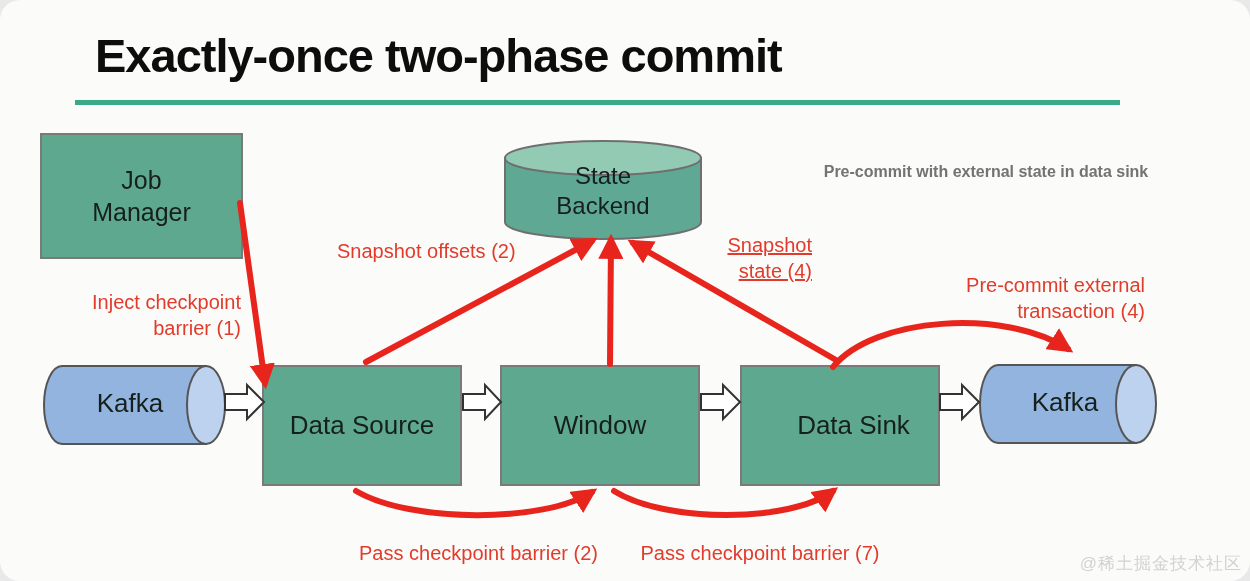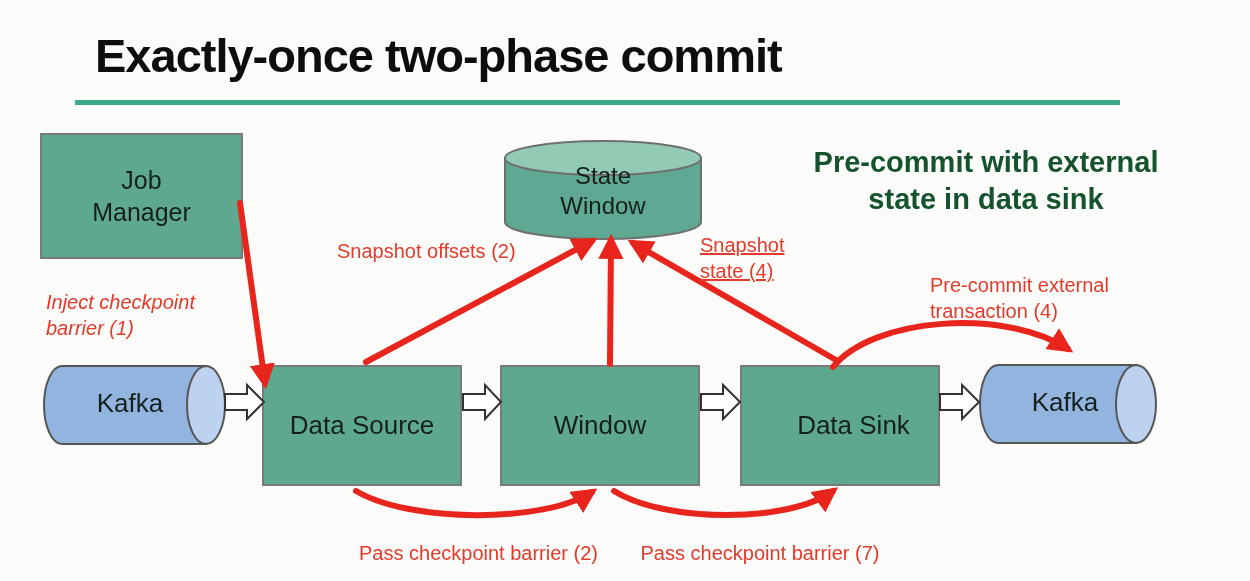--- a/index.html
+++ b/index.html
@@ -1,17 +1,17 @@
 <!DOCTYPE html>
 <html><head>
 <meta charset="utf-8">
 <style>
   html,body{margin:0;padding:0;}
   body{font-family:"Liberation Sans","DejaVu Sans",sans-serif;background:#e9e9e9;}
-  .stage{position:relative;width:1250px;height:581px;background:#fbfbf9;overflow:hidden;margin:0 auto;}
+  .stage{position:relative;width:1250px;height:581px;background:#fbfbf9;overflow:hidden;margin:0 auto;border-radius:20px;}
 
   .title{position:absolute;left:95px;top:28px;font-size:47px;font-weight:bold;
          letter-spacing:-1px;color:#0d0d0d;white-space:nowrap;}
   .rule{position:absolute;left:75px;top:100px;width:1045px;height:5px;background:#3aa98a;}
 
   .node{position:absolute;background:#5fa890;border:2px solid #7a7a7a;
         display:flex;align-items:center;justify-content:center;text-align:center;
         color:#15201d;box-sizing:border-box;z-index:1;}
   .node .inner{line-height:1.3;}
   #job-manager{left:40px;top:133px;width:203px;height:126px;font-size:25px;}
@@ -21,30 +21,30 @@
   #data-sink  {left:740px;top:365px;width:200px;height:121px;font-size:26px;padding-left:27px;}
 
   svg.overlay{position:absolute;left:0;top:0;z-index:2;pointer-events:none;}
 
   .cyl-label{position:absolute;z-index:3;color:#15201d;text-align:center;
              display:flex;align-items:center;justify-content:center;}
   #state-backend-label{left:533px;top:160px;width:140px;height:62px;font-size:24px;line-height:1.25;}
   #kafka-left-label {left:60px; top:385px;width:140px;height:36px;font-size:26px;}
   #kafka-right-label{left:995px;top:384px;width:140px;height:36px;font-size:26px;}
 
-  .red-label{position:absolute;z-index:3;color:#e23b2c;font-size:20px;line-height:1.3;}
-  #lbl-inject   {left:46px; top:289px;width:195px;font-style:italic;}
+  .red-label{position:absolute;z-index:3;color:#e23b2c;font-size:20px;line-height:1.3;text-align:right;}
+  #lbl-inject   {left:46px; top:289px;width:195px;}
   #lbl-offsets  {left:337px;top:238px;white-space:nowrap;}
   #lbl-state4   {left:700px;top:232px;width:112px;text-decoration:underline;}
   #lbl-state3   {left:606px;top:300px;width:112px;}
   #lbl-precommit{left:930px;top:272px;width:215px;}
   #lbl-pass2{left:328px;top:540px;width:270px;text-align:right;}
   #lbl-pass3{left:620px;top:540px;width:280px;text-align:center;}
-  .red-heading{position:absolute;z-index:3;left:808px;top:144px;width:356px;
-               text-align:center;color:#14532d;font-size:29px;font-weight:bold;line-height:1.28;}
+  .red-heading{position:absolute;z-index:3;left:808px;top:162px;width:356px;
+               text-align:center;color:#737373;font-size:16px;font-weight:bold;line-height:1.28;}
 
   .watermark{position:absolute;right:8px;bottom:6px;z-index:3;
              color:#d2d2cf;font-size:17px;letter-spacing:1px;}
 </style>
 </head>
 <body>
 
 <div class="stage">
 
   <div class="title">Exactly-once two-phase commit</div>
@@ -102,25 +102,26 @@
       <path d="M 240 203 L 265 383" marker-end="url(#ah)"></path>
       <path d="M 366 362 L 592 241" marker-end="url(#ah)"></path>
       <path d="M 610 364 L 611 240" marker-end="url(#ah)"></path>
       <path d="M 836 360 L 633 243" marker-end="url(#ah)"></path>
       <path d="M 833 367 C 873 317 1005 308 1068 349" marker-end="url(#ah)"></path>
       <path d="M 356 491 C 410 523 545 523 592 492" marker-end="url(#ah)"></path>
       <path d="M 614 491 C 665 523 790 523 833 491" marker-end="url(#ah)"></path>
     </g>
   </svg>
 
-  <div class="cyl-label" id="state-backend-label">State Window</div>
+  <div class="cyl-label" id="state-backend-label">State Backend</div>
   <div class="cyl-label" id="kafka-left-label">Kafka</div>
   <div class="cyl-label" id="kafka-right-label">Kafka</div>
 
   <div class="red-heading">Pre-commit with external state in data sink</div>
   <div class="red-label" id="lbl-inject">Inject checkpoint barrier (1)</div>
   <div class="red-label" id="lbl-offsets">Snapshot offsets (2)</div>
   <div class="red-label" id="lbl-state4">Snapshot state (4)</div>
   <div class="red-label" id="lbl-precommit">Pre-commit external transaction (4)</div>
   <div class="red-label" id="lbl-pass2">Pass checkpoint barrier (2)</div>
   <div class="red-label" id="lbl-pass3">Pass checkpoint barrier (7)</div>
 
+  <div class="watermark">@稀土掘金技术社区</div>
 </div>
 
 </body></html>

